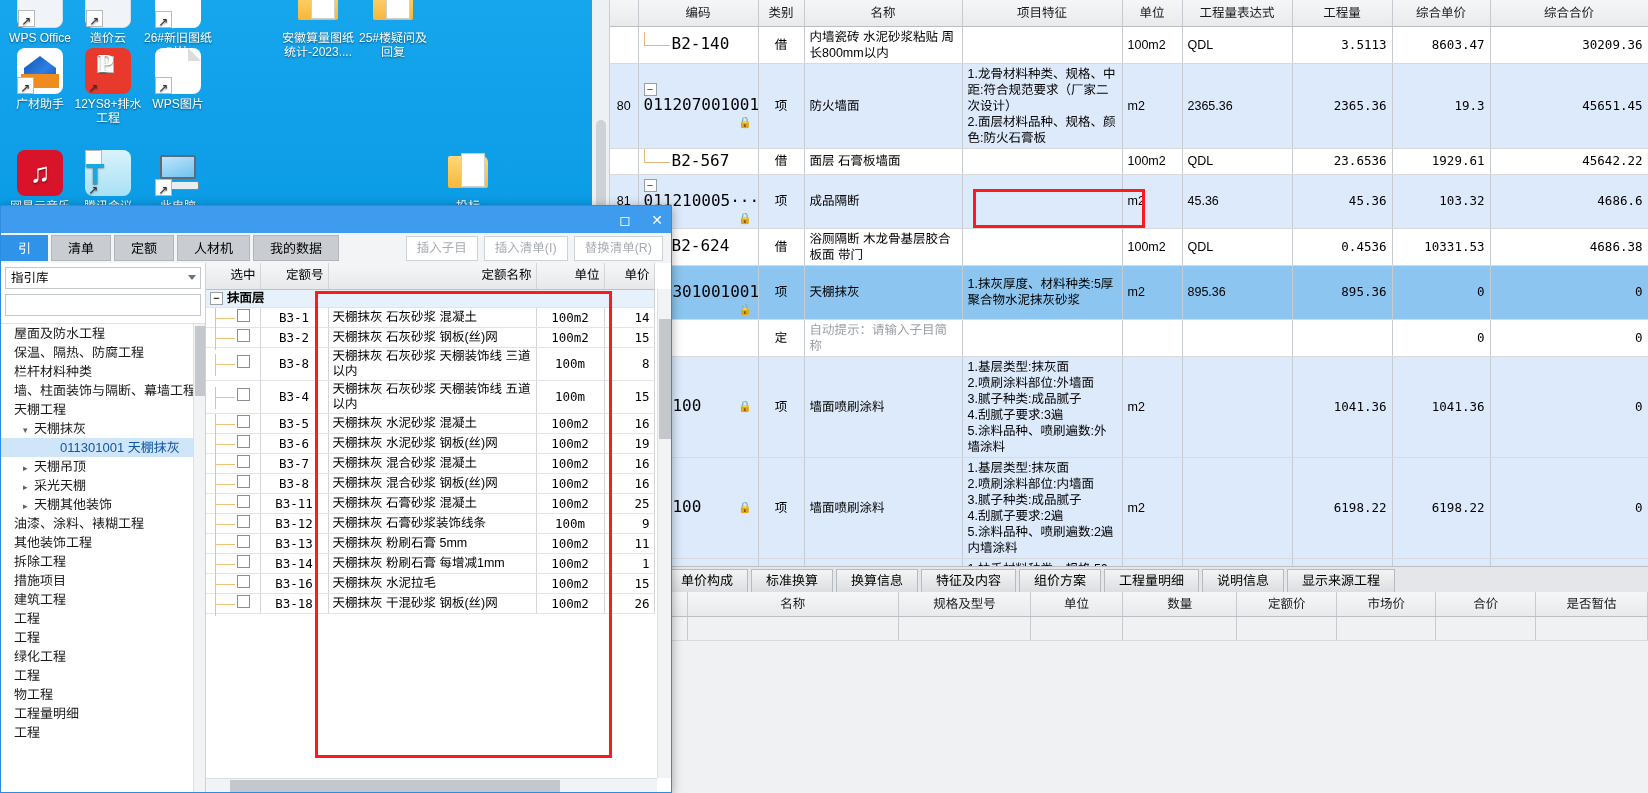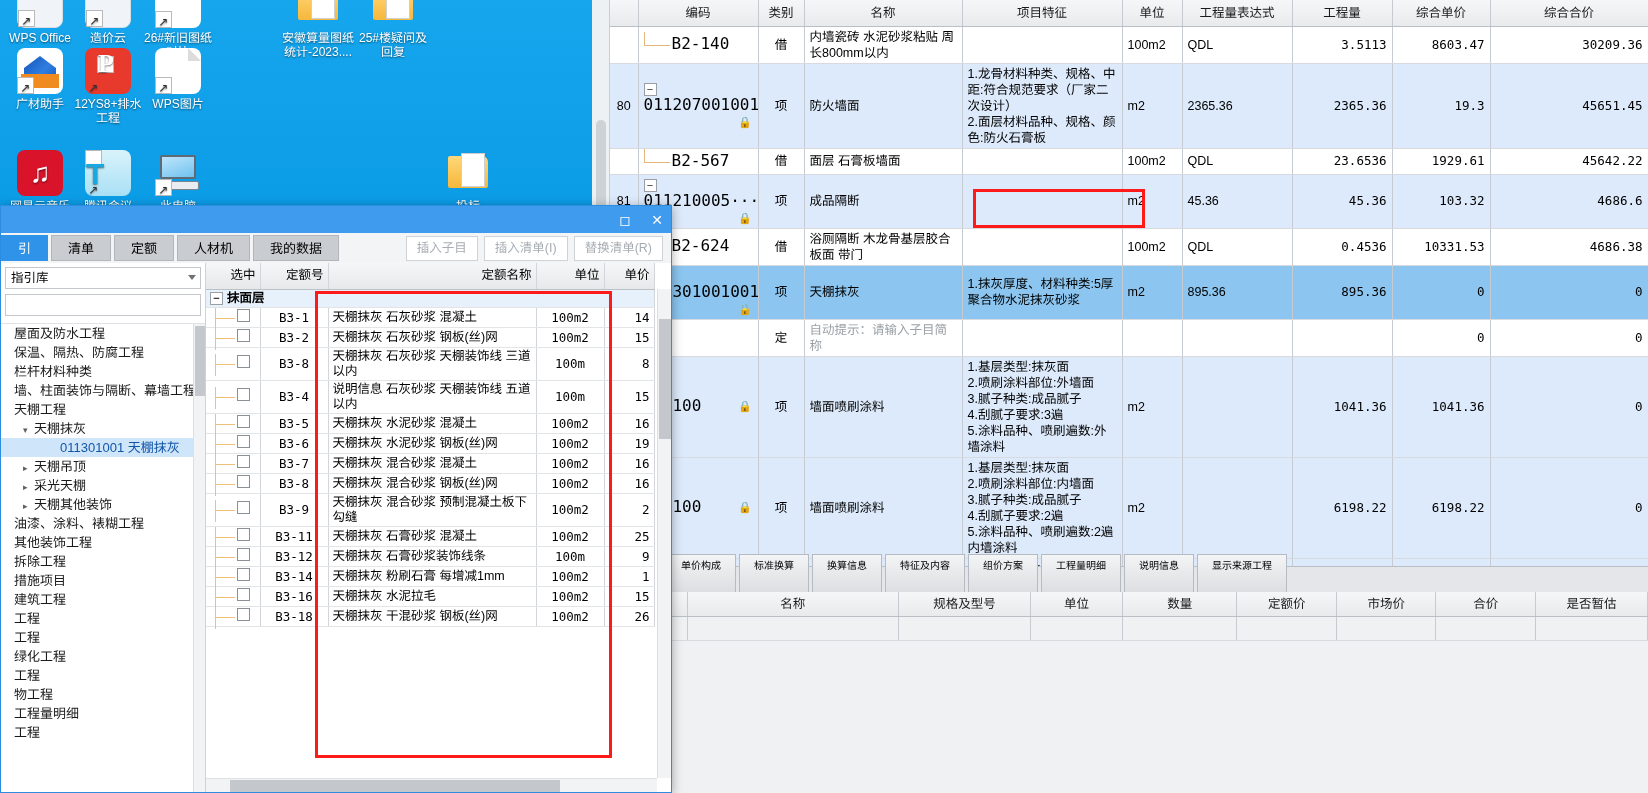--- a/index.html
+++ b/index.html
@@ -101,22 +101,22 @@
   .ghost   { color:#9aa0a6; }
 
   
   #bottom-panel { position:absolute; left:610px; top:566px; width:1038px; height:227px;
                   background:#f0f1f3; border-top:1px solid #b9bfc5; }
   #tabstrip { display:flex; align-items:flex-end; height:25px; padding-left:56px; gap:3px;
               background:#e4e6e9; position:relative;}
   #tabstrip:before { content:""; position:absolute; left:40px; top:2px; width:16px; height:22px;
                      background:#2196f3; }
   .btab { background:linear-gradient(180deg,#f3f4f5,#dcdee1); border:1px solid #b6bbc1;
-          border-bottom:none; padding:3px 14px; font-size:10px; white-space:nowrap;
-          height:38px; line-height:16px; }
+          border-bottom:none; padding:3px 14px; font-size:13px; white-space:nowrap;
+          height:23px; line-height:16px; }
   #bottom-grid { width:1038px; }
   #bottom-grid th { height:24px; }
 
   
   #dialog { position:absolute; left:0; top:205px; width:672px; height:588px;
             background:#f3f4f6; border:1px solid #2b8ce0;
             box-shadow:0 2px 10px rgba(0,0,0,.35); }
   #dlg-title { height:27px; background:#3f9bee; position:relative; }
   #dlg-title .btns { position:absolute; right:4px; top:0; height:27px; display:flex; align-items:center; gap:12px;}
   #dlg-title .btns span { color:#fff; font-size:14px; width:20px; text-align:center; cursor:default;}
@@ -573,21 +573,21 @@
             <tr>
               <td style="text-align: center;"><span class="rowline"></span><span class="chk"></span></td>
               <td class="dcode">B3-8</td>
               <td class="">天棚抹灰 石灰砂浆 天棚装饰线 三道以内</td>
               <td class="dunit">100m</td>
               <td class="dprice">8</td>
             </tr>
             <tr>
               <td style="text-align: center;"><span class="rowline"></span><span class="chk"></span></td>
               <td class="dcode">B3-4</td>
-              <td class="">说明信息 石灰砂浆 天棚装饰线 五道以内</td>
+              <td class="">天棚抹灰 石灰砂浆 天棚装饰线 五道以内</td>
               <td class="dunit">100m</td>
               <td class="dprice">15</td>
             </tr>
             <tr>
               <td style="text-align: center;"><span class="rowline"></span><span class="chk"></span></td>
               <td class="dcode">B3-5</td>
               <td class="">天棚抹灰 水泥砂浆 混凝土</td>
               <td class="dunit">100m2</td>
               <td class="dprice">16</td>
             </tr>
@@ -604,41 +604,41 @@
               <td class="">天棚抹灰 混合砂浆 混凝土</td>
               <td class="dunit">100m2</td>
               <td class="dprice">16</td>
             </tr>
             <tr>
               <td style="text-align: center;"><span class="rowline"></span><span class="chk"></span></td>
               <td class="dcode">B3-8</td>
               <td class="">天棚抹灰 混合砂浆 钢板(丝)网</td>
               <td class="dunit">100m2</td>
               <td class="dprice">16</td>
-            </tr>
-            <tr>
-              <td style="text-align: center;"><span class="rowline"></span><span class="chk"></span></td>
-              <td class="dcode">B3-9</td>
-              <td class="">天棚抹灰 混合砂浆 预制混凝土板下勾缝</td>
-              <td class="dunit">100m2</td>
-              <td class="dprice">2</td>
             </tr>
             <tr>
               <td style="text-align: center;"><span class="rowline"></span><span class="chk"></span></td>
               <td class="dcode">B3-11</td>
               <td class="">天棚抹灰 石膏砂浆 混凝土</td>
               <td class="dunit">100m2</td>
               <td class="dprice">25</td>
             </tr>
             <tr>
               <td style="text-align: center;"><span class="rowline"></span><span class="chk"></span></td>
               <td class="dcode">B3-12</td>
               <td class="">天棚抹灰 石膏砂浆装饰线条</td>
               <td class="dunit">100m</td>
               <td class="dprice">9</td>
+            </tr>
+            <tr>
+              <td style="text-align: center;"><span class="rowline"></span><span class="chk"></span></td>
+              <td class="dcode">B3-13</td>
+              <td class="">天棚抹灰 粉刷石膏 5mm</td>
+              <td class="dunit">100m2</td>
+              <td class="dprice">11</td>
             </tr>
             <tr>
               <td style="text-align: center;"><span class="rowline"></span><span class="chk"></span></td>
               <td class="dcode">B3-14</td>
               <td class="">天棚抹灰 粉刷石膏 每增减1mm</td>
               <td class="dunit">100m2</td>
               <td class="dprice">1</td>
             </tr>
             <tr>
               <td style="text-align: center;"><span class="rowline"></span><span class="chk"></span></td>

